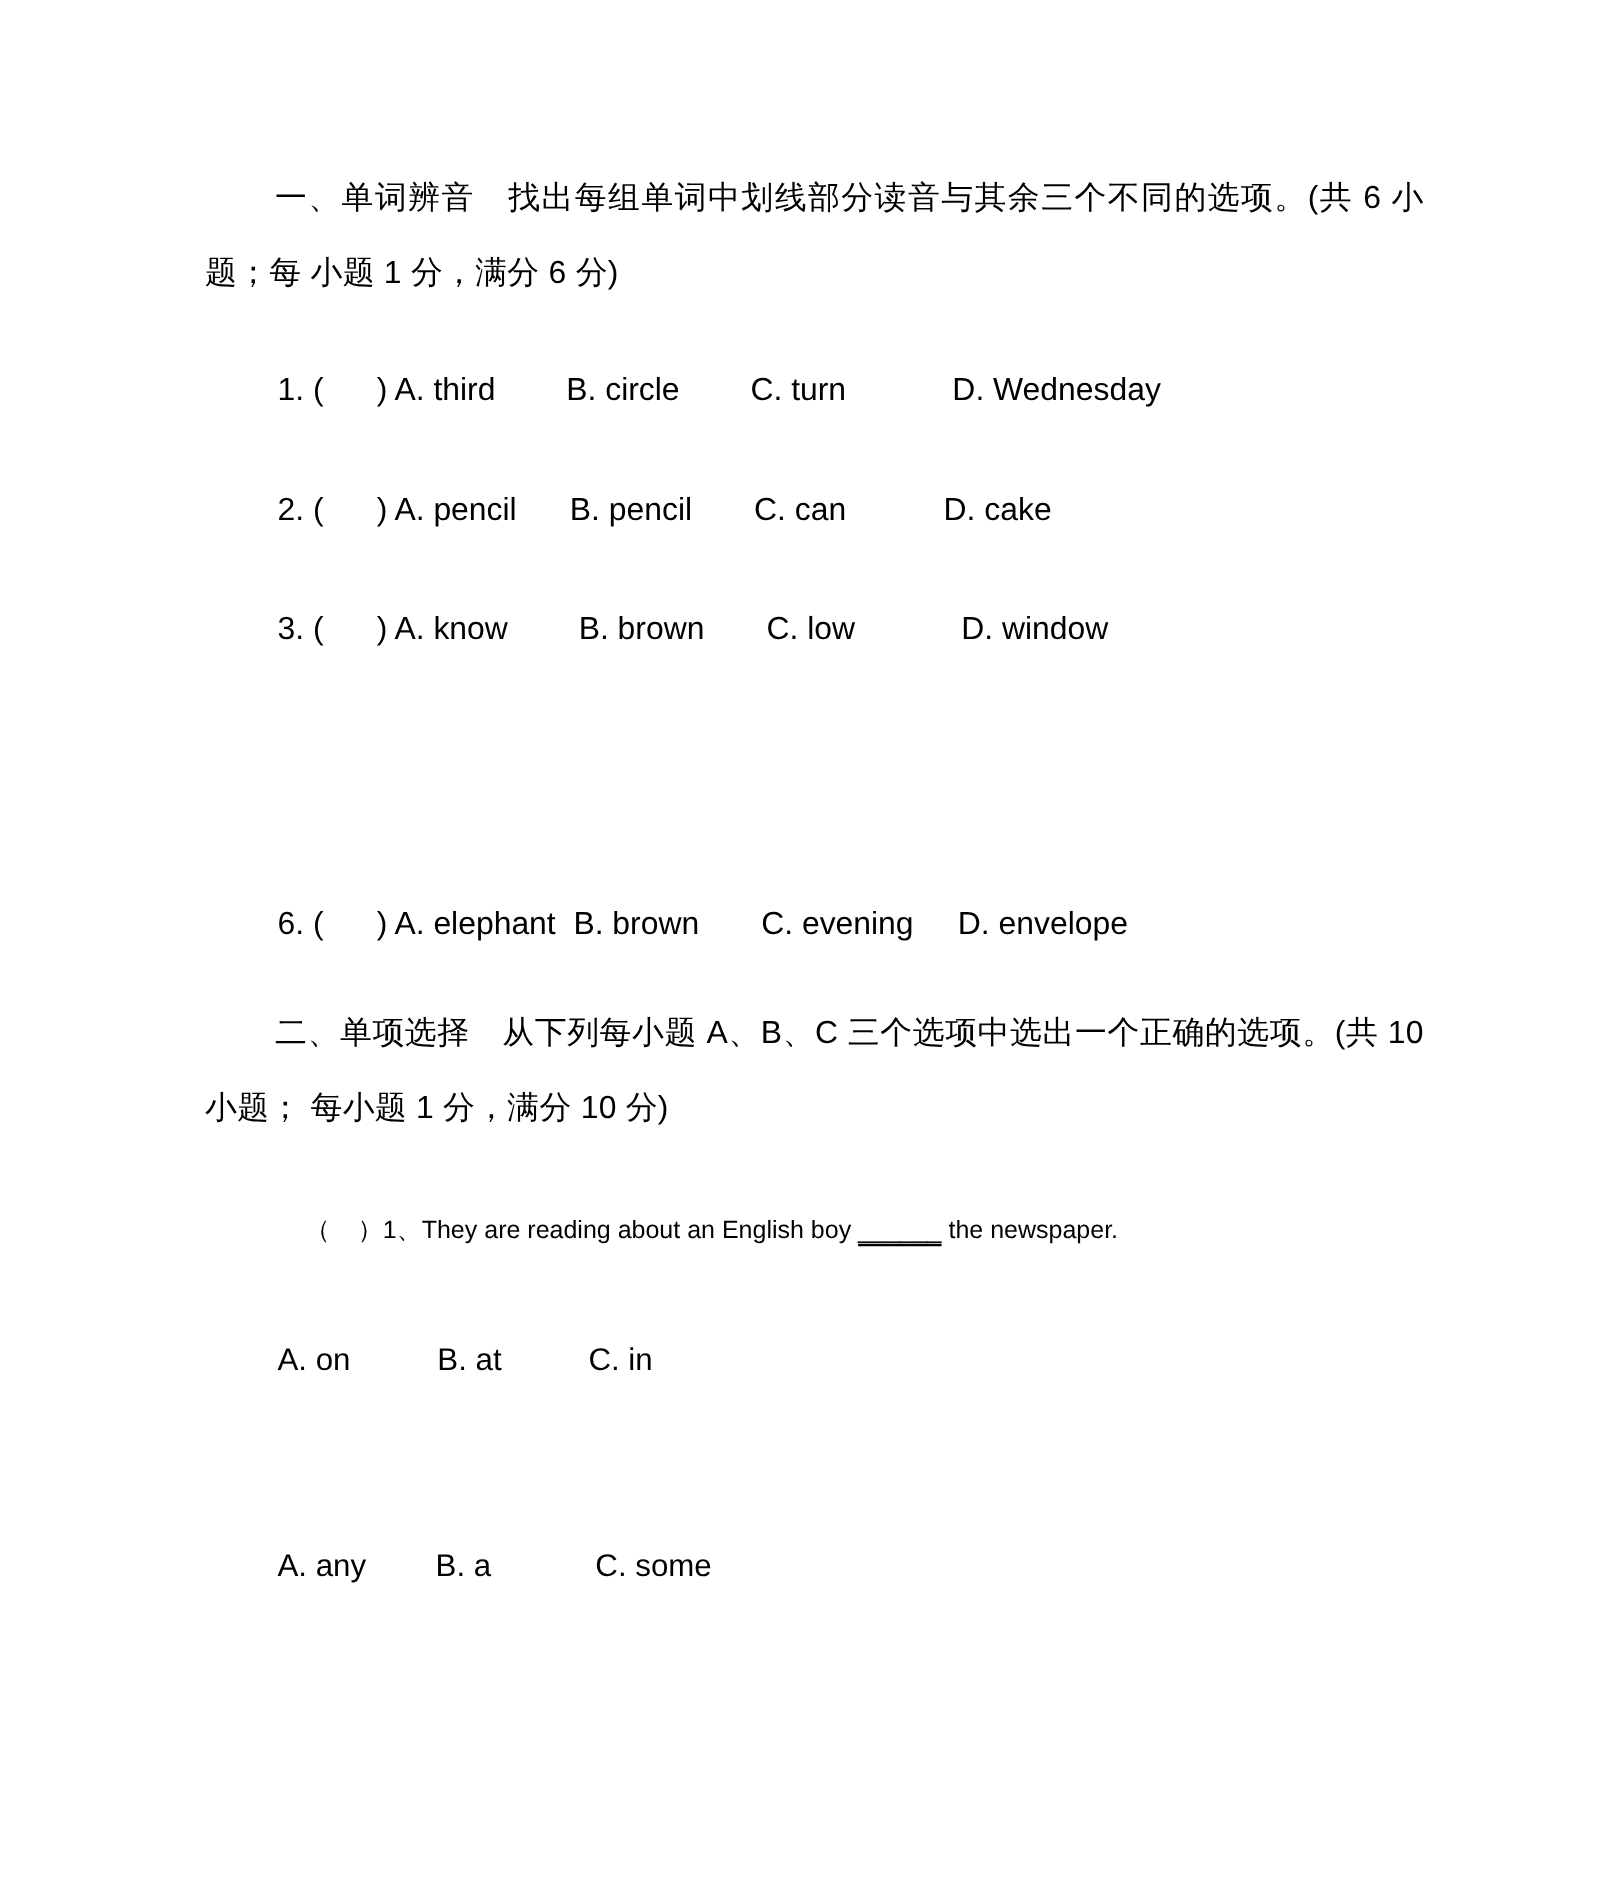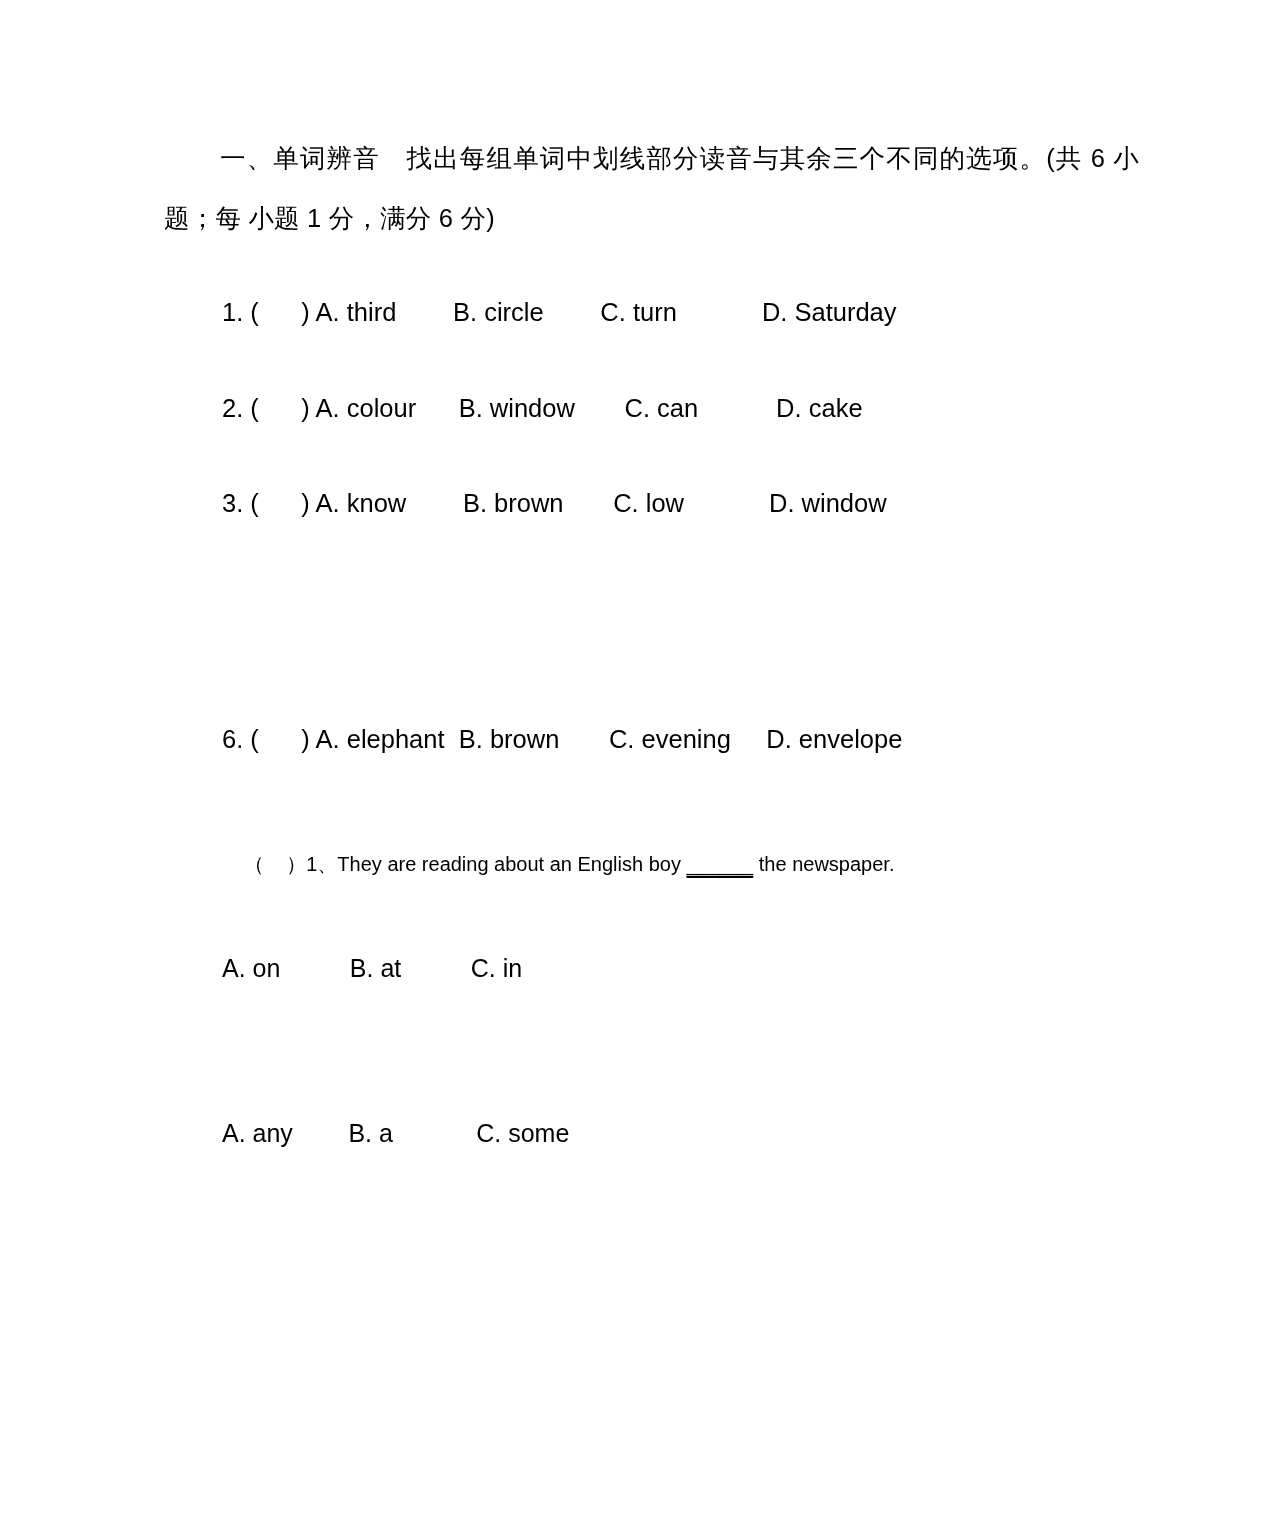--- a/index.html
+++ b/index.html
@@ -88,37 +88,41 @@
 <div class="page">
   <div class="body-area">
 
     <div class="section-head">
       <span>一、单词辨音　找出每组单词中划线部分读音与其余三个不同的选项。(共 6 小题；每</span>
       <span>小题 1 分，满分 6 分)</span>
     </div>
 
     <div class="sp-after-head1"></div>
 
-    <div class="q-row"><span>1. (</span><span>      </span><span>) </span><span>A. third        B. circle        C. turn            D. Saturday</span></div>
+    <div class="q-row"><span>1. (</span><span>      </span><span>) </span><span>A. third        B. circle        C. turn            D. Wednesday</span></div>
     <div class="sp-q"></div>
 
-    <div class="q-row"><span>2. (</span><span>      </span><span>) </span><span>A. colour      B. window       C. can           D. cake</span></div>
+    <div class="q-row"><span>2. (</span><span>      </span><span>) </span><span>A. pencil      B. pencil       C. can           D. cake</span></div>
     <div class="sp-q"></div>
 
     <div class="q-row"><span>3. (</span><span>      </span><span>) </span><span>A. know        B. brown       C. low            D. window</span></div>
     <div class="sp-q"></div>
 
     <div class="sp-q"></div>
 
     <div class="sp-q"></div>
 
     <div class="q-row"><span>6. (</span><span>      </span><span>) </span><span>A. elephant  B. brown       C. evening     D. envelope</span></div>
 
     <div class="sp-before-head2"></div>
 
+    <div class="section-head">
+      <span>二、单项选择　从下列每小题 A、B、C 三个选项中选出一个正确的选项。(共 10 小题；</span>
+      <span>每小题 1 分，满分 10 分)</span>
+    </div>
 
     <div class="sp-after-head2"></div>
 
     <div class="stem-row"><span>（    ）1、</span><span>They are reading about an English boy </span><span class="blank-rule">______</span><span> the newspaper.</span></div>
     <div class="sp-stem-to-opt"></div>
     <div class="opt-row"><span>A. on          B. at          C. in</span></div>
 
     <div class="sp-opt-to-stem"></div>
 
     <div class="sp-stem-to-opt"></div>

